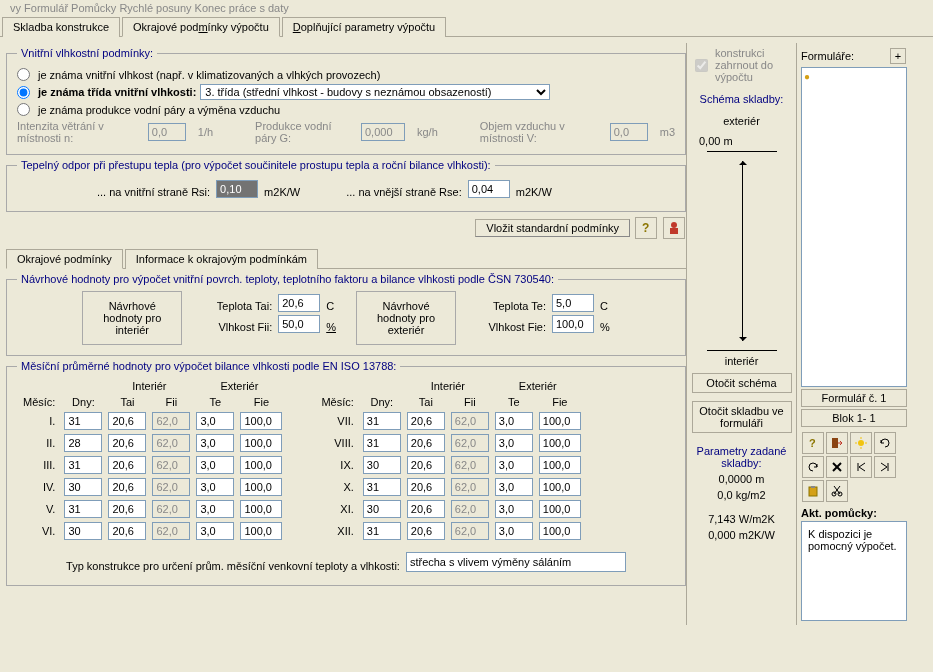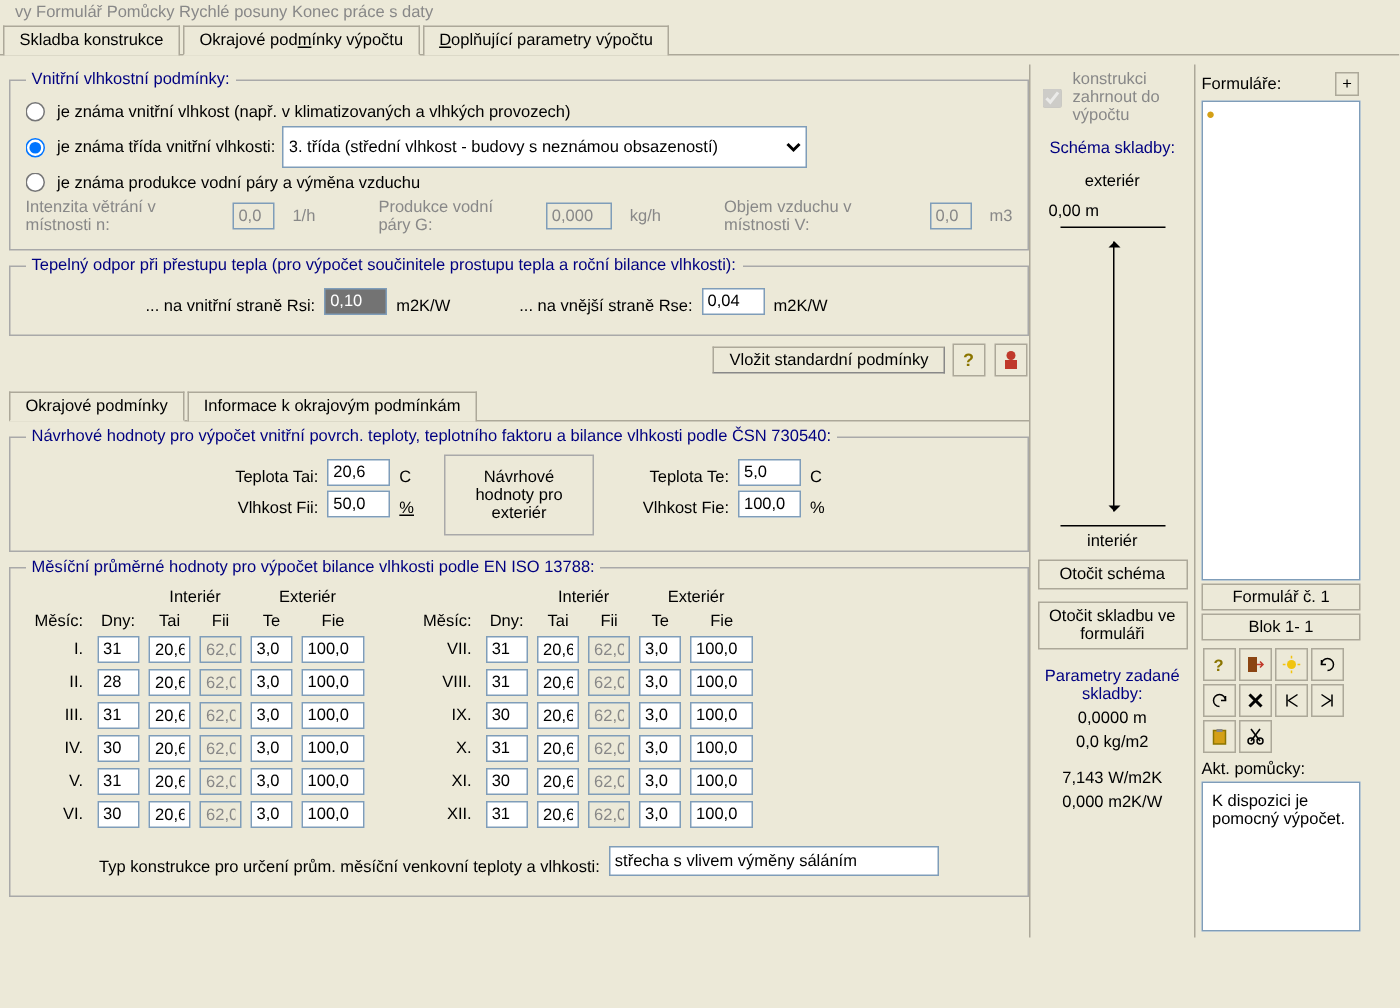--- a/index.html
+++ b/index.html
@@ -9,27 +9,27 @@
 .menubar{padding:2px 10px;color:#888}
 .tabs{display:flex;border-bottom:1px solid #aca899;padding-left:2px}
 .tab{padding:3px 10px;border:1px solid #aca899;border-bottom:none;margin-right:2px;background:#ece9d8;cursor:pointer;position:relative;top:1px}
 .tab.active{background:#ece9d8;border-bottom:1px solid #ece9d8;font-weight:normal}
 .main-row{display:flex;padding:6px}
 .left-col{width:680px}
 fieldset{border:1px solid #a9a9a9;margin:4px 0;padding:6px 10px 10px 10px;background:#ece9d8}
 legend{color:#000080;padding:0 4px}
 .radio-row{display:flex;align-items:center;gap:4px;margin:3px 0}
 .radio-row input[type=radio]{margin:0 4px 0 0}
-.bold{font-weight:normal}
-select.combo{width:350px;height:28px;background:#fff;border:1px solid #7f9db9}
+.bold{font-weight:bold}
+select.combo{width:350px;height:16px;background:#fff;border:1px solid #7f9db9}
 .grey-row{display:flex;gap:12px;align-items:center;margin-top:4px;color:#888}
 input.txt{border:1px solid #7f9db9;height:18px;padding:1px 3px;background:#fff}
 input.txt.sel{background:#737373;color:#fff}
 input.txt.ro{background:#ece9d8;color:#888}
-.w40{width:28px}.w44{width:42px}.w48{width:44px}
+.w40{width:38px}.w44{width:42px}.w48{width:44px}
 .row{display:flex;align-items:flex-end;gap:6px;margin:3px 0}
 .btn{background:#ece9d8;border:1px solid #aca899;border-right-color:#888;border-bottom-color:#888;padding:2px 10px;cursor:pointer}
 .icon-btn{width:22px;height:22px;border:1px solid #aca899;background:#ece9d8;display:inline-flex;align-items:center;justify-content:center;cursor:pointer;margin:1px}
 .sub-tabs{display:flex;border-bottom:1px solid #aca899;margin-top:8px}
 fieldset.inner{border:1px solid #a9a9a9}
 .design-row{display:flex;gap:20px;align-items:flex-start}
 .design-box{border:1px solid #a9a9a9;padding:8px;text-align:center;width:100px}
 .lbl{text-align:right;display:inline-block}
 .month-grid{display:flex;gap:30px}
 .month-col{}
@@ -131,20 +131,21 @@
 </div>
 
 <div class="sub-tabs">
   <div class="tab active">Okrajové podmínky</div>
   <div class="tab">Informace k okrajovým podmínkám</div>
 </div>
 
 <fieldset class="inner">
 <legend class="blue">Návrhové hodnoty pro výpočet vnitřní povrch. teploty, teplotního faktoru a bilance vlhkosti podle ČSN 730540:</legend>
 <div class="design-row" style="justify-content:center">
+  <div class="design-box">Návrhové hodnoty pro interiér</div>
   <div>
     <div class="row">
                 <span class="lbl" style="width:70px">Teplota Tai:</span>
                 <input class="txt w44" value="20,6" style="">
                 <span>C</span>
               </div>
     <div class="row">
                 <span class="lbl" style="width:70px">Vlhkost Fii:</span>
                 <input class="txt w44" value="50,0" style="">
                 <span style="text-decoration:underline">%</span>

